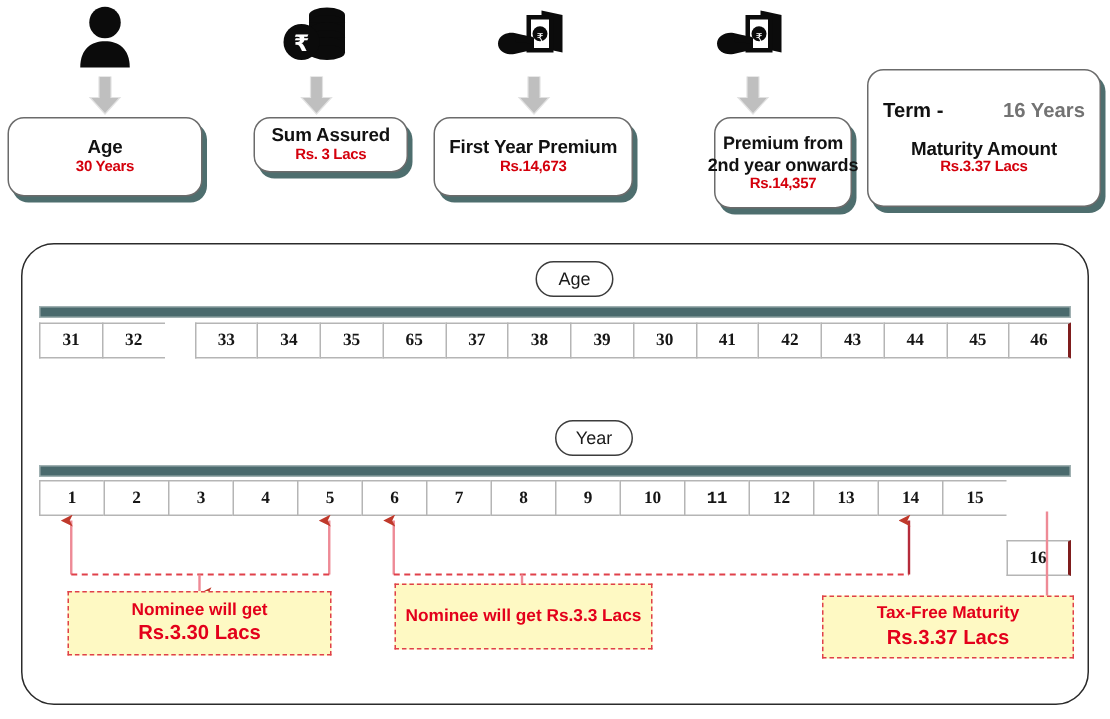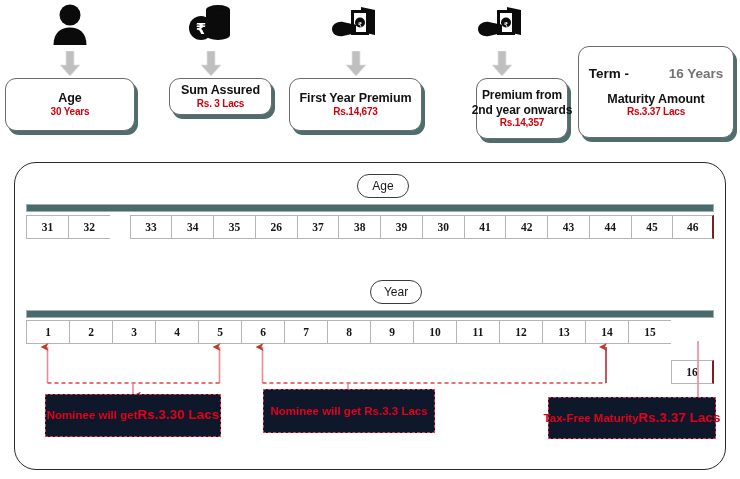--- a/index.html
+++ b/index.html
@@ -88,22 +88,22 @@
     font-weight: 600;
   }
   .cell:last-child { border-right: 2px solid #7f1d1d; }
 
   
   .anno { position: absolute; left: 0; top: 0; width: 740px; height: 479px; pointer-events: none; }
 
   .note {
     position: absolute;
     border: 1.4px dashed #e0404a;
-    background: #0f172a;
-    display: flex; flex-direction: row;
+    background: #fef9c3;
+    display: flex; flex-direction: column;
     align-items: center; justify-content: center;
     text-align: center;
     padding: 5px 6px;
   }
   .note .n1 { font-size: 11.5px; font-weight: bold; color: #e3001b; line-height: 1.25; white-space: nowrap; }
   .note .n2 { font-size: 13.5px; font-weight: bold; color: #e3001b; line-height: 1.25; white-space: nowrap; }
 </style>
 </head>
 <body>
 
@@ -229,21 +229,21 @@
   <div class="pill" style="left:357px; top:174px;">Age</div>
 
   <div class="tealbar" style="left:26px; top:204px; width:688px;"></div>
 
   <div class="scale" id="age-scale" style="left:26px; top:215px; width:688px;">
       <div class="cell" style="width: 43px;">31</div>
       <div class="cell" style="width: 43px;">32</div>
       <div class="cell" style="width: 43px; margin-left: 20px;">33</div>
       <div class="cell" style="width: 43px;">34</div>
       <div class="cell" style="width: 43px;">35</div>
-      <div class="cell" style="width: 43px;">26</div>
+      <div class="cell" style="width: 43px;">65</div>
       <div class="cell" style="width: 43px;">37</div>
       <div class="cell" style="width: 43px;">38</div>
       <div class="cell" style="width: 43px;">39</div>
       <div class="cell" style="width: 43px;">30</div>
       <div class="cell" style="width: 43px;">41</div>
       <div class="cell" style="width: 43px;">42</div>
       <div class="cell" style="width: 43px;">43</div>
       <div class="cell" style="width: 43px;">44</div>
       <div class="cell" style="width: 43px;">45</div>
       <div class="cell" style="width: 43px;">46</div>
@@ -257,21 +257,21 @@
       <div class="cell" style="width: 43px;">1</div>
       <div class="cell" style="width: 43px;">2</div>
       <div class="cell" style="width: 43px;">3</div>
       <div class="cell" style="width: 43px;">4</div>
       <div class="cell" style="width: 43px;">5</div>
       <div class="cell" style="width: 43px;">6</div>
       <div class="cell" style="width: 43px;">7</div>
       <div class="cell" style="width: 43px;">8</div>
       <div class="cell" style="width: 43px;">9</div>
       <div class="cell" style="width: 43px;">10</div>
-      <div class="cell" style="width: 43px;">11</div>
+      <div class="cell" style="width: 43px; font-family: Liberation Mono, monospace;">11</div>
       <div class="cell" style="width: 43px;">12</div>
       <div class="cell" style="width: 43px;">13</div>
       <div class="cell" style="width: 43px;">14</div>
       <div class="cell" style="width: 43px;">15</div>
       <div class="cell" style="width: 43px; margin-top: 40px;">16</div>
     </div>
 
   <svg class="anno" viewBox="0 0 740 479">
     <defs>
       <marker id="upArrow" markerWidth="8" markerHeight="8" refX="4" refY="7" orient="auto" markerUnits="userSpaceOnUse">

